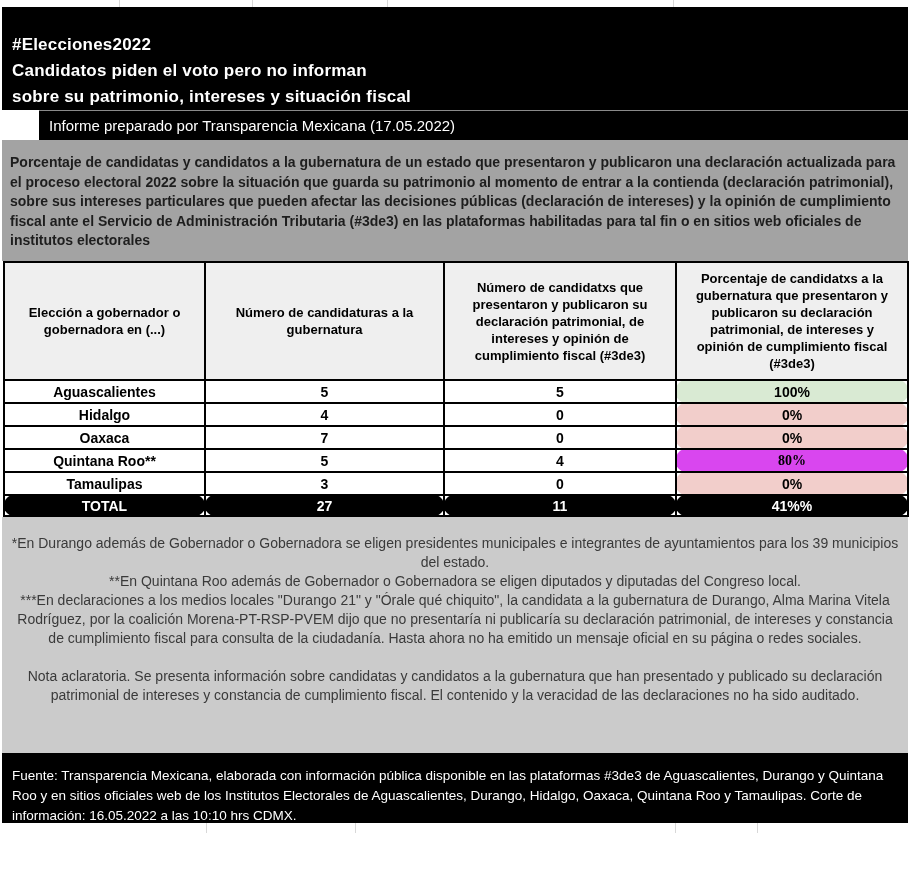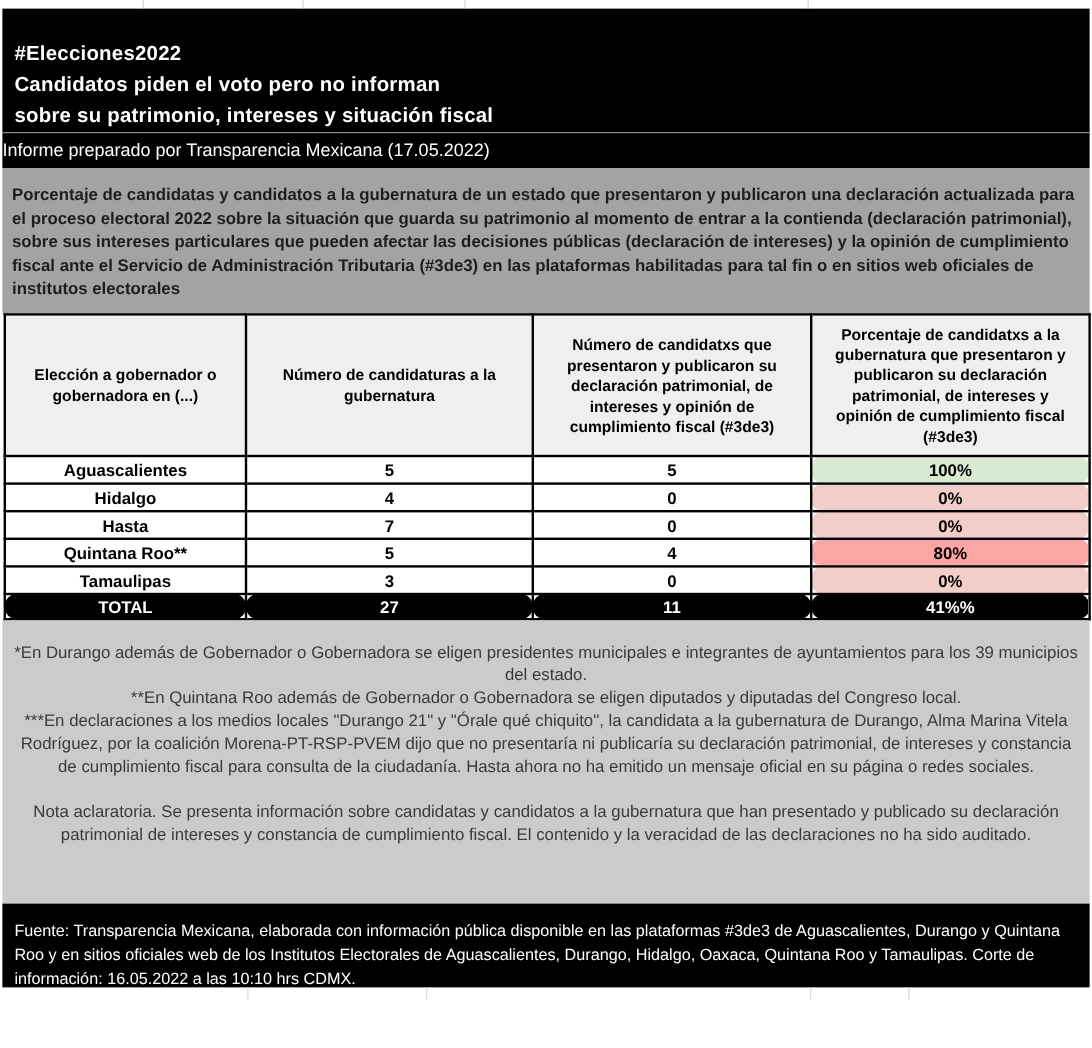--- a/index.html
+++ b/index.html
@@ -16,22 +16,22 @@
   .content { margin:0 2px; }
 
   .title-block {
     background:#000000; color:#ffffff; height:103px; box-sizing:border-box;
     padding:25px 10px 0 10px;
   }
   .title-line { font-size:17px; font-weight:bold; line-height:26px; letter-spacing:0.2px; }
 
   .subtitle-bar {
     background:#000000; color:#ffffff; border-top:1px solid #8a8a8a;
-    height:30px; box-sizing:border-box; line-height:29px; 
-    font-size:15px; font-weight:normal;
+    height:30px; box-sizing:border-box; line-height:29px; padding-left:10px;
+    font-size:15px; font-weight:normal;margin-left:37px;
   }
 
   .intro {
     background:#a3a3a3; color:#1e1e1e; height:121px; box-sizing:border-box;
     padding:13px 8px 0 8px; font-size:14px; font-weight:bold; line-height:19.5px;
   }
 
   table.results {
     border-collapse:collapse; table-layout:fixed; width:904px; margin:0 1px;
   }
@@ -110,30 +110,30 @@
           <td>5</td>
           <td style="background: rgb(217, 234, 211);">100%</td>
         </tr>
         <tr>
           <td>Hidalgo</td>
           <td>4</td>
           <td>0</td>
           <td style="background: rgb(242, 206, 203);">0%</td>
         </tr>
         <tr>
-          <td>Hasta</td>
+          <td>Oaxaca</td>
           <td>7</td>
           <td>0</td>
           <td style="background: rgb(242, 206, 203);">0%</td>
         </tr>
         <tr>
           <td>Quintana Roo**</td>
           <td>5</td>
           <td>4</td>
-          <td style="background: #fca5a5;">80%</td>
+          <td style="background: #d946ef; font-family: Liberation Serif, serif;">80%</td>
         </tr>
         <tr>
           <td>Tamaulipas</td>
           <td>3</td>
           <td>0</td>
           <td style="background: rgb(242, 206, 203);">0%</td>
         </tr>
         <tr class="total-row">
           <td>TOTAL</td>
           <td>27</td>

